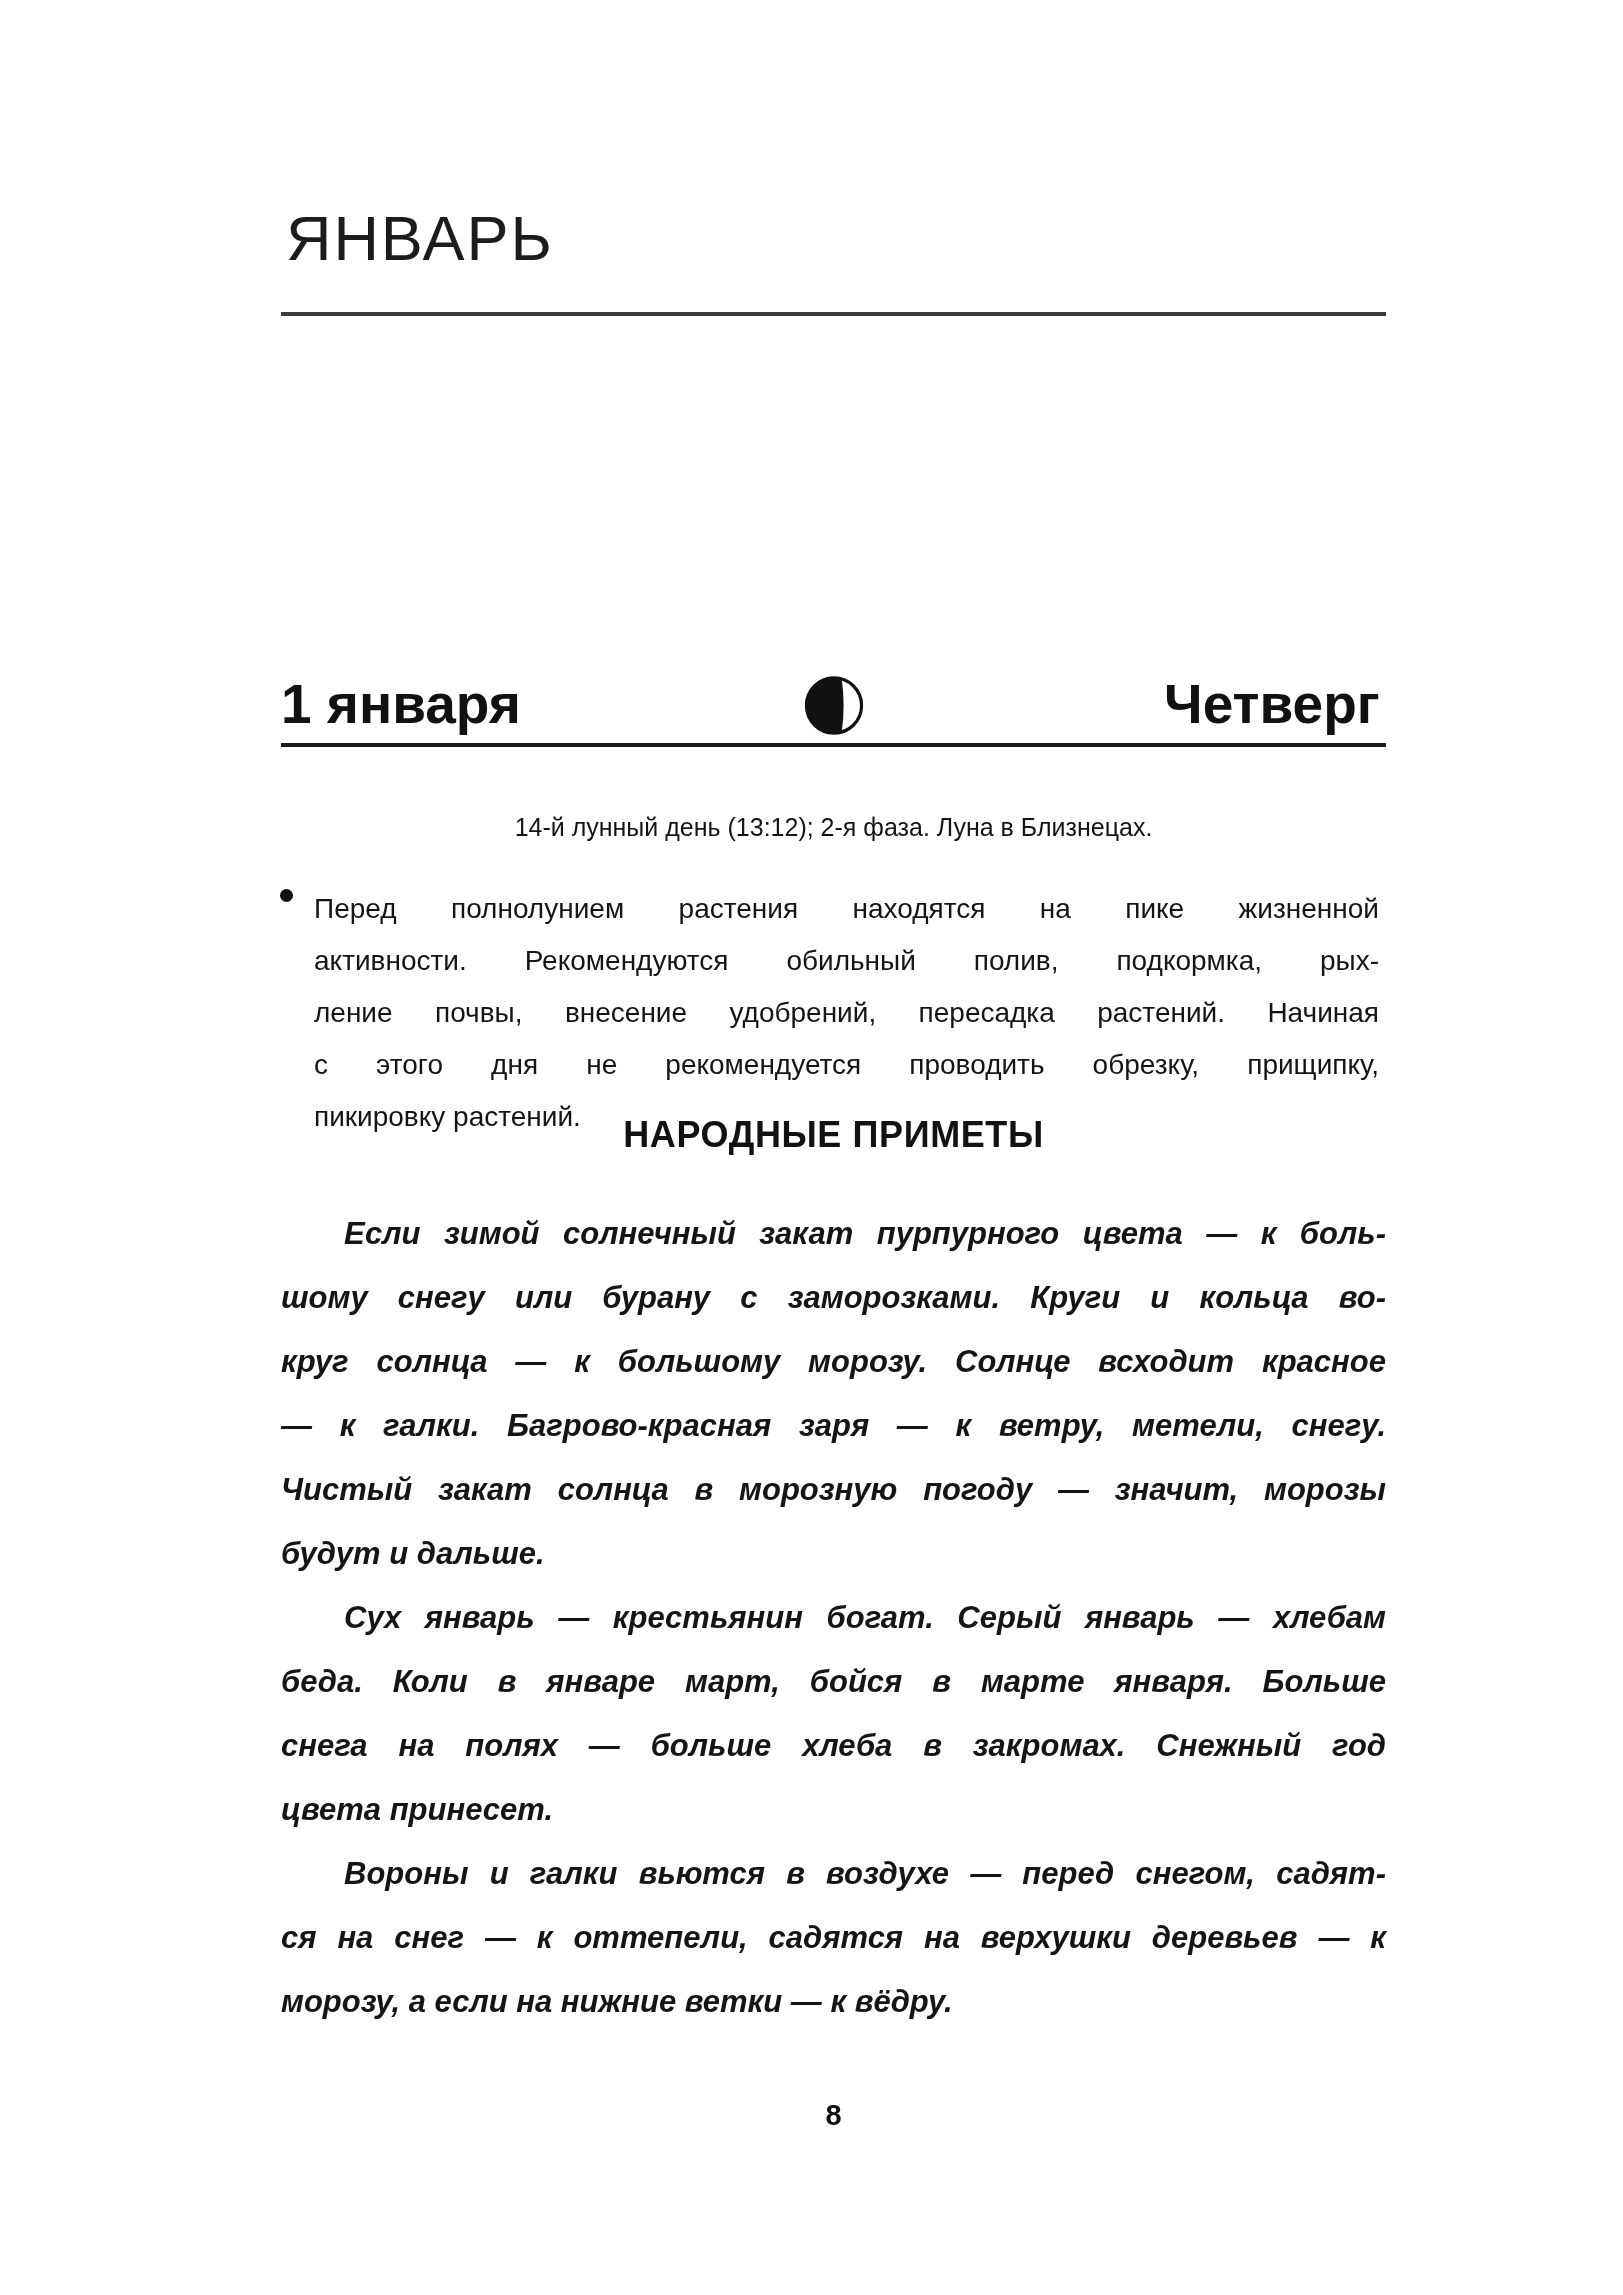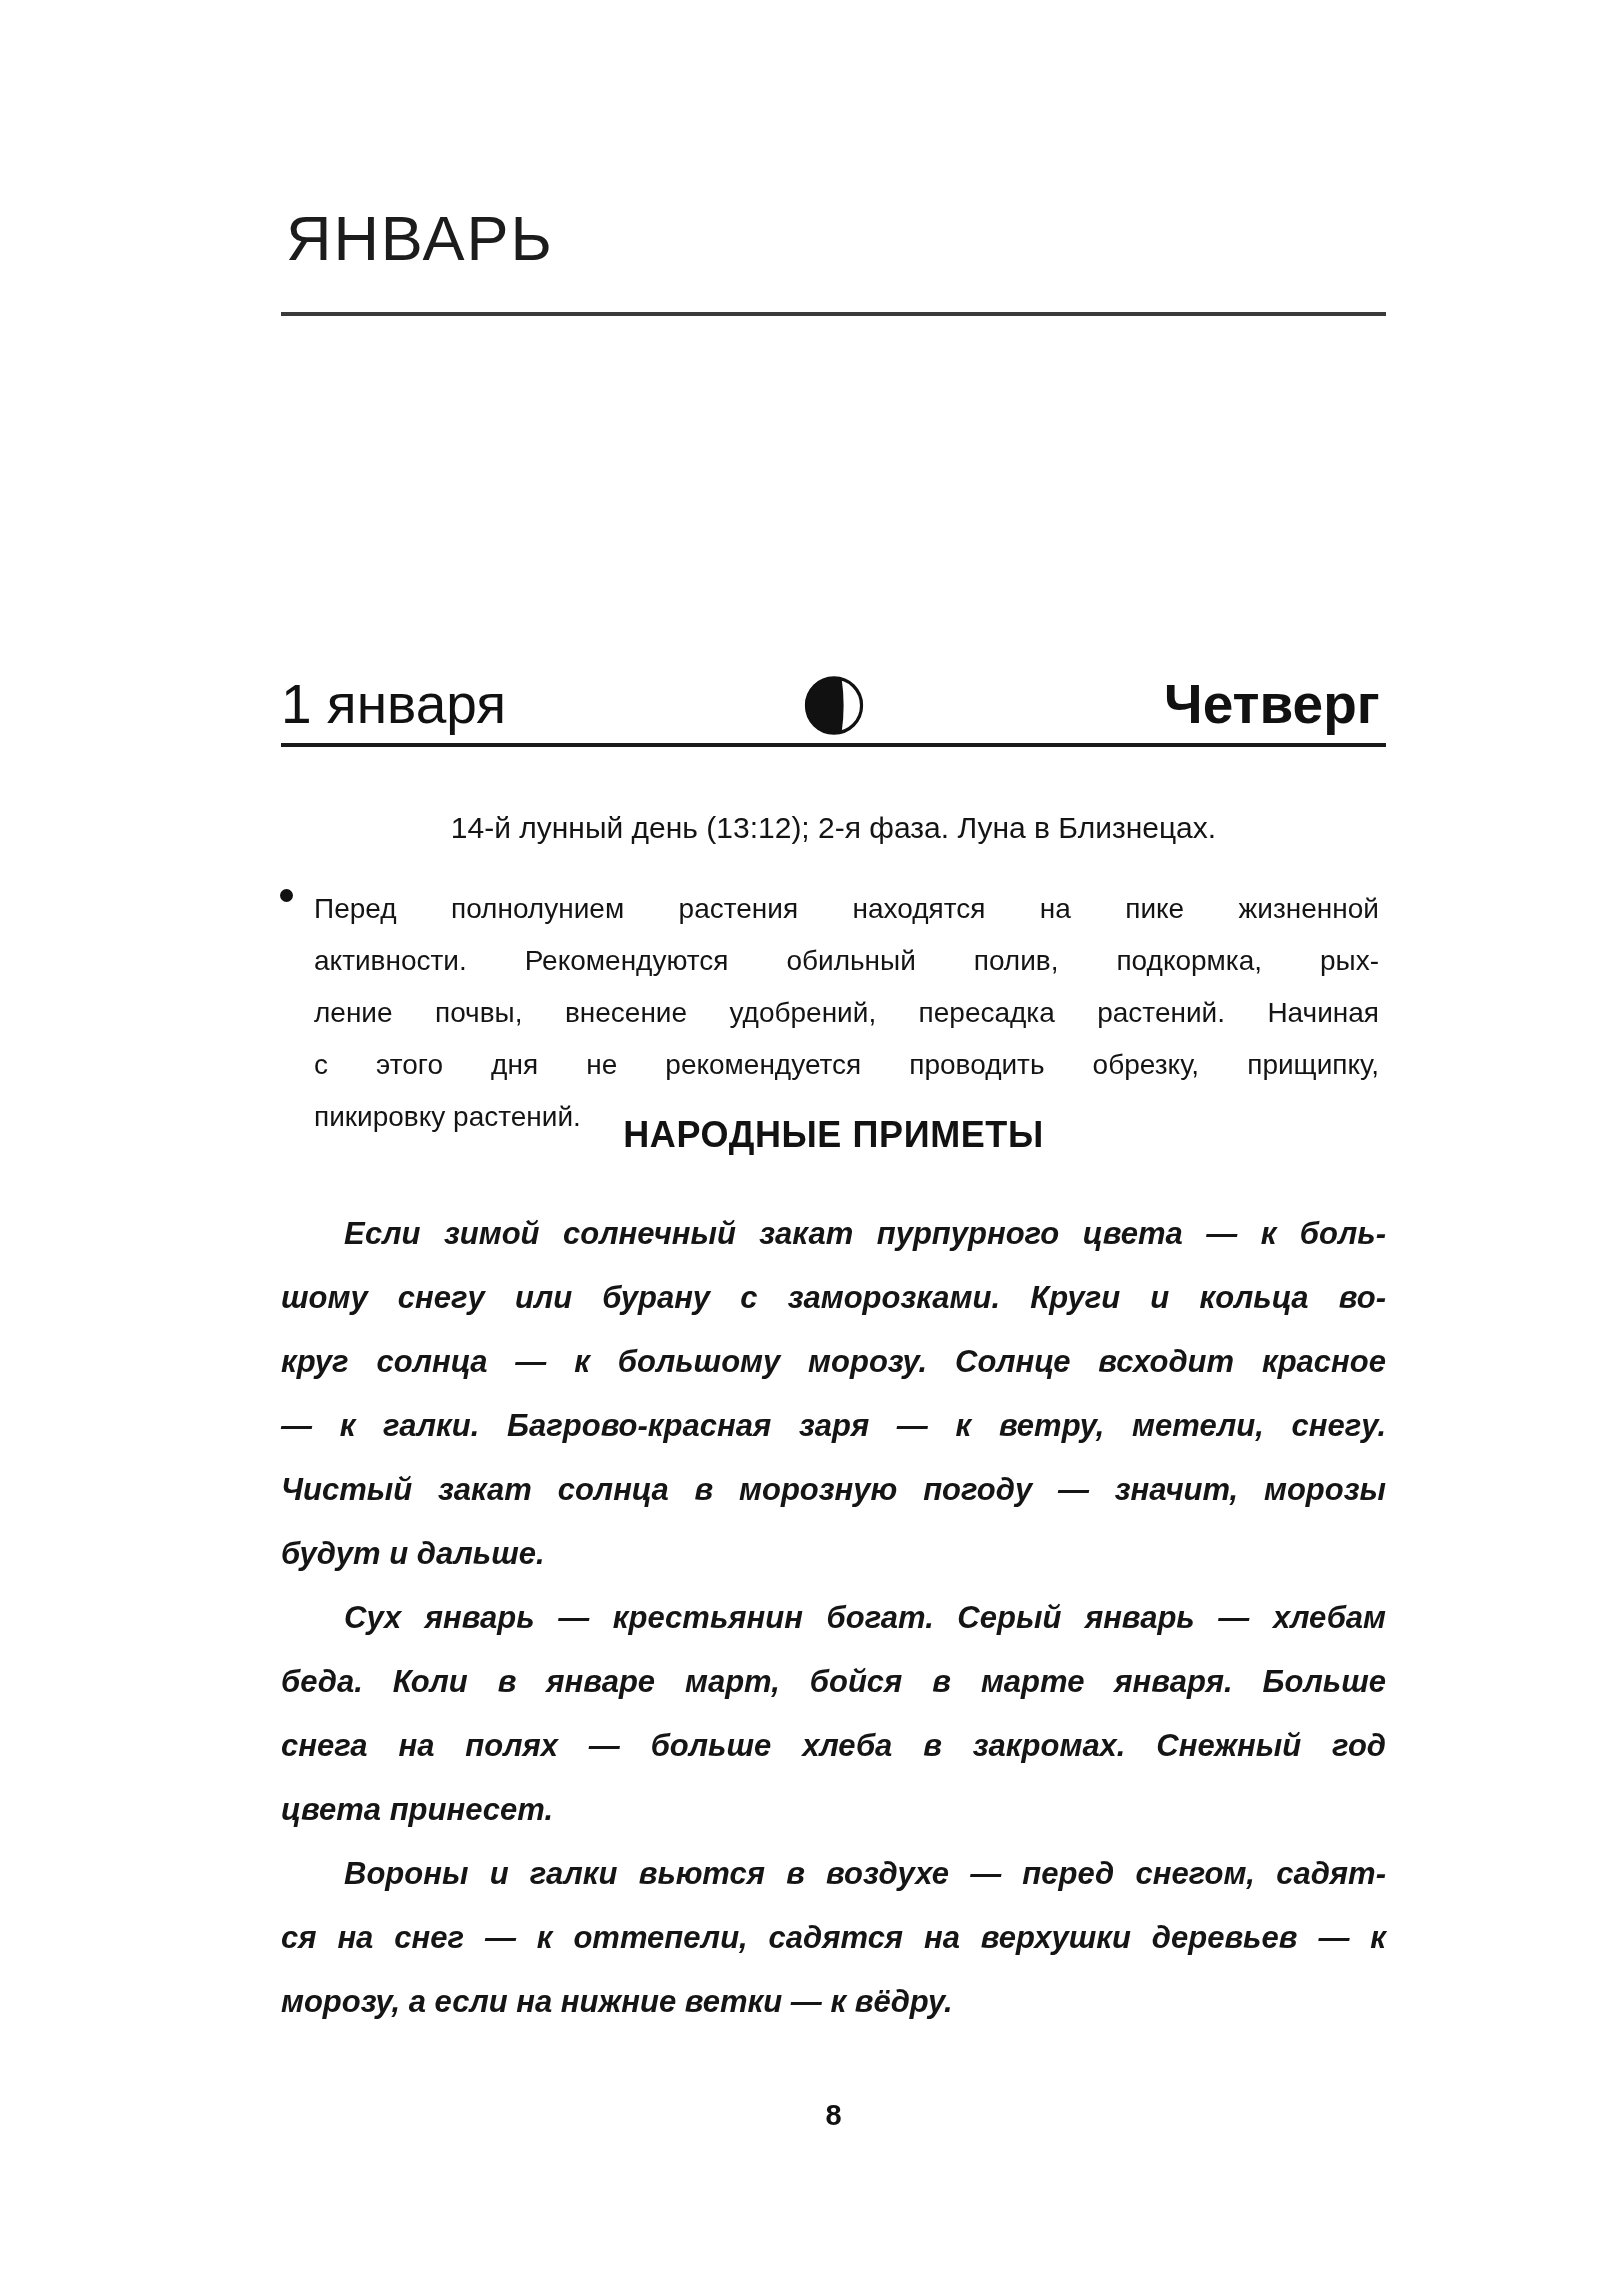--- a/index.html
+++ b/index.html
@@ -47,21 +47,21 @@
     left: 281px;
     top: 671px;
     width: 1105px;
     height: 65px;
   }
   .date-left {
     position: absolute;
     left: 0;
     bottom: 0;
     font-size: 55px;
-    font-weight: 400;
+    font-weight: 700;
     line-height: 63px;
     color: #111;
   }
   .date-right {
     position: absolute;
     right: 6.3px;
     bottom: 0;
     font-size: 55px;
     font-weight: 700;
     line-height: 63px;
@@ -74,21 +74,21 @@
     transform: translateX(-50%);
     width: 59px;
     height: 59px;
   }
   .lunar-line {
     position: absolute;
     left: 281px;
     top: 810px;
     width: 1105px;
     text-align: center;
-    font-size: 30px;
+    font-size: 25px;
     line-height: 35px;
     color: #141414;
   }
   .bullet-para {
     position: absolute;
     left: 314px;
     top: 876px;
     width: 1065px;
     font-size: 28px;
     line-height: 39px;

